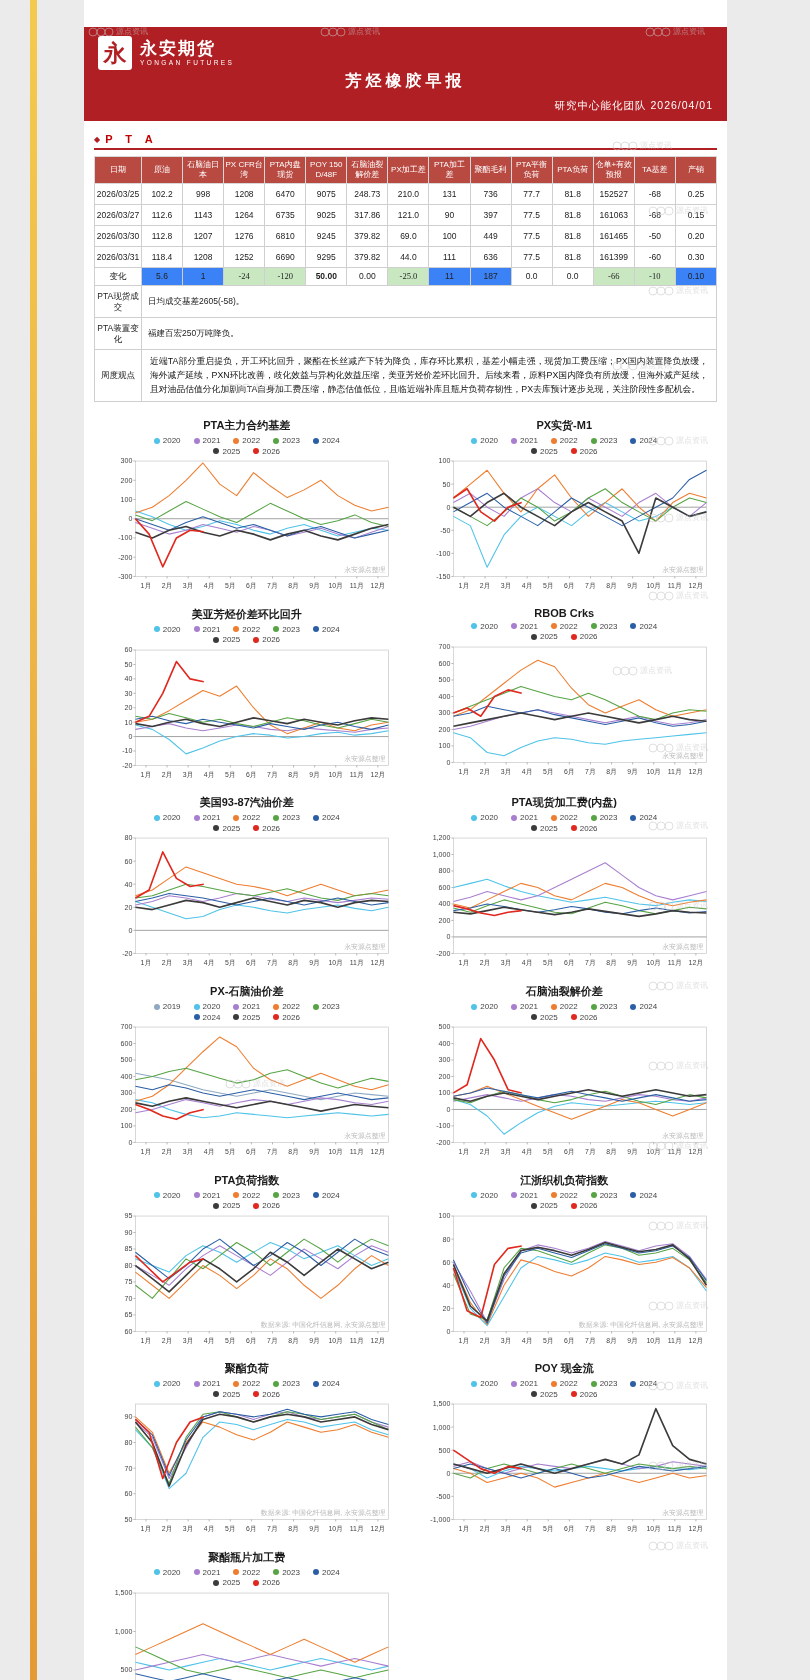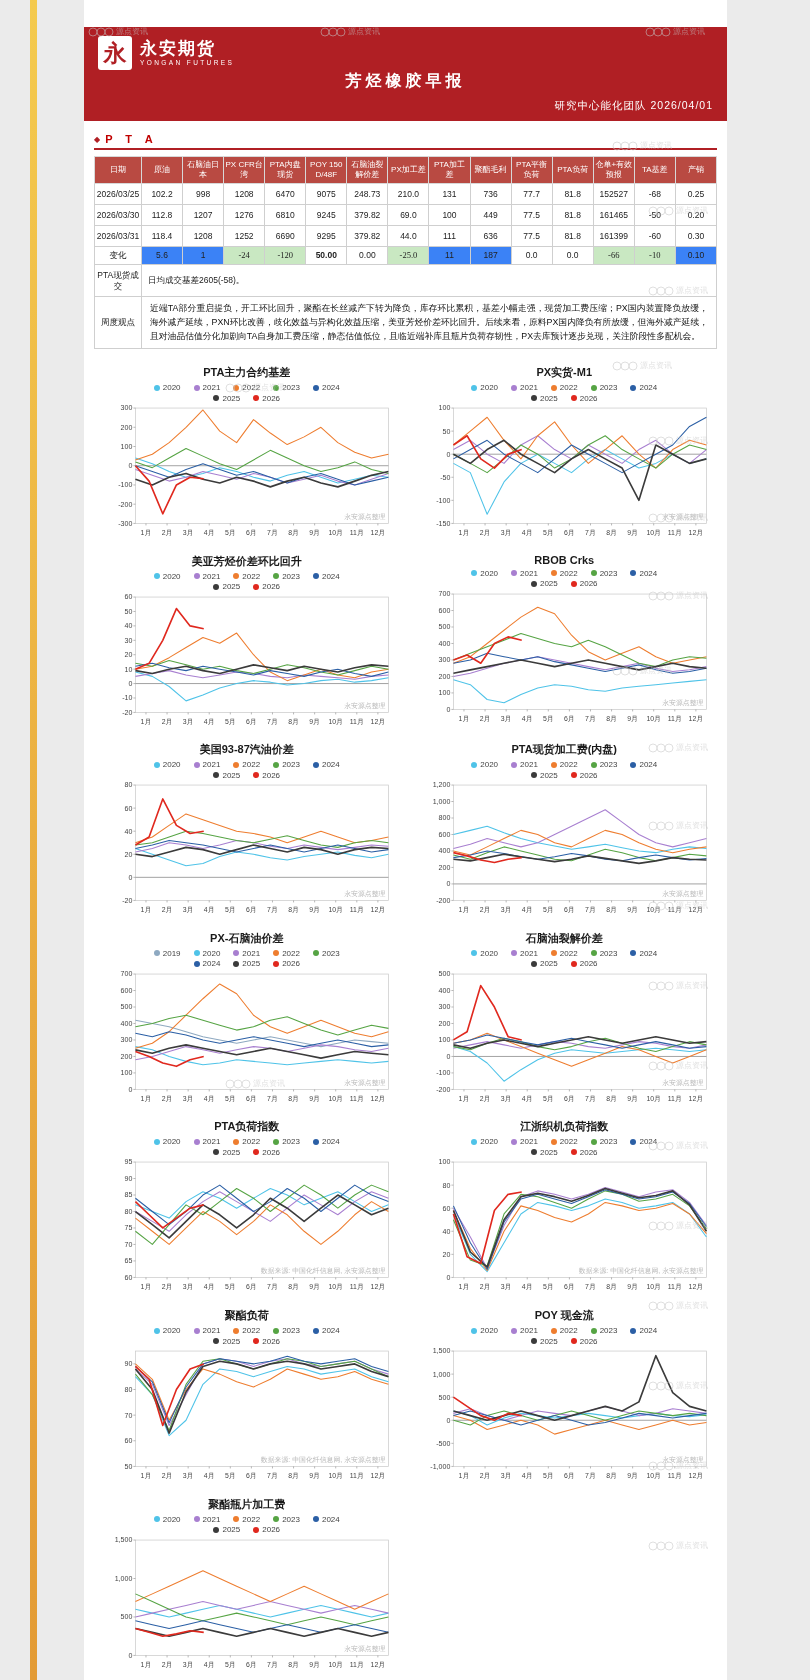--- a/index.html
+++ b/index.html
@@ -121,20 +121,37 @@
           <td>210.0</td>
           <td>131</td>
           <td>736</td>
           <td>77.7</td>
           <td>81.8</td>
           <td>152527</td>
           <td>-68</td>
           <td>0.25</td>
         </tr>
         <tr>
+          <td>2026/03/27</td>
+          <td>112.6</td>
+          <td>1143</td>
+          <td>1264</td>
+          <td>6735</td>
+          <td>9025</td>
+          <td>317.86</td>
+          <td>121.0</td>
+          <td>90</td>
+          <td>397</td>
+          <td>77.5</td>
+          <td>81.8</td>
+          <td>161063</td>
+          <td>-68</td>
+          <td>0.15</td>
+        </tr>
+        <tr>
           <td>2026/03/30</td>
           <td>112.8</td>
           <td>1207</td>
           <td>1276</td>
           <td>6810</td>
           <td>9245</td>
           <td>379.82</td>
           <td>69.0</td>
           <td>100</td>
           <td>449</td>
@@ -174,20 +191,24 @@
           <td class="cell-up">187</td>
           <td>0.0</td>
           <td>0.0</td>
           <td class="cell-down">-66</td>
           <td class="cell-down">-10</td>
           <td class="cell-up">0.10</td>
         </tr>
         <tr class="extra">
           <td>PTA现货成交</td>
           <td class="val" colspan="14">日均成交基差2605(-58)。</td>
+        </tr>
+        <tr class="extra">
+          <td>PTA装置变化</td>
+          <td class="val" colspan="14">福建百宏250万吨降负。</td>
         </tr>
         <tr class="view-row extra">
           <td>周度观点</td>
           <td class="val" colspan="14">近端TA部分重启提负，开工环比回升，聚酯在长丝减产下转为降负，库存环比累积，基差小幅走强，现货加工费压缩；PX国内装置降负放缓，海外减产延续，PXN环比改善，歧化效益与异构化效益压缩，美亚芳烃价差环比回升。后续来看，原料PX国内降负有所放缓，但海外减产延续，且对油品估值分化加剧向TA自身加工费压缩，静态估值低位，且临近端补库且瓶片负荷存韧性，PX去库预计逐步兑现，关注阶段性多配机会。</td>
         </tr>
       </tbody>
   </table>
 
   <div class="charts">
       <div class="chart"><div class="chart-title">PTA主力合约基差</div><div class="legend-row">

